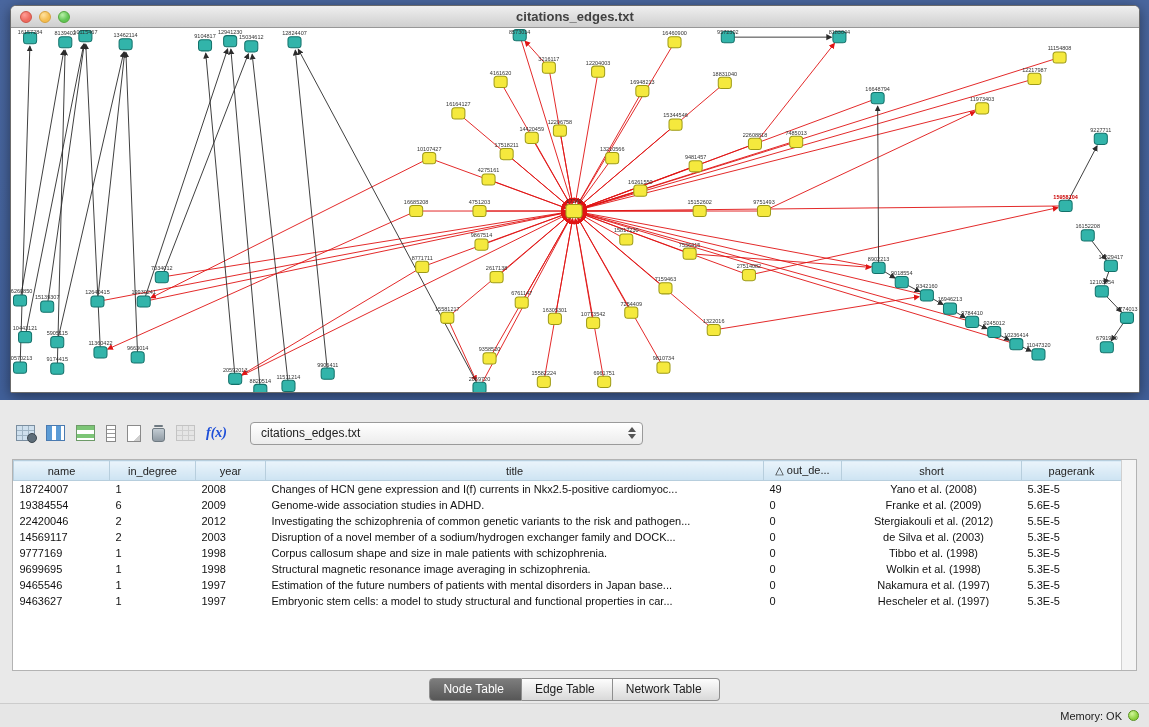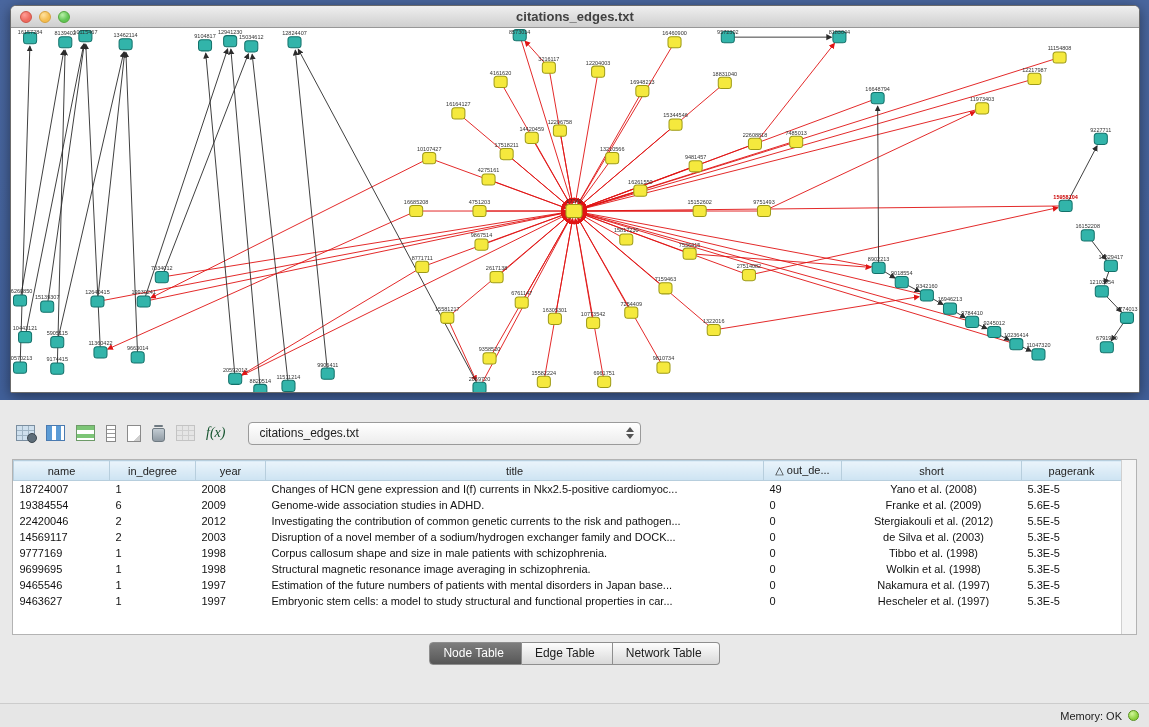--- a/index.html
+++ b/index.html
@@ -61,33 +61,33 @@
       repeating-linear-gradient(to bottom, #fff 0 3px, #999 3px 4px); }
   .new-table-icon { width:14px; height:17px; border:1px solid #8a8a8a; background:
       linear-gradient(135deg, #fff 75%, #cfcfcf 75%); }
   .delete-table-icon { width:13px; height:14px; margin-top:3px; border:1px solid #6f7a82;
       border-radius:2px 2px 3px 3px; background:linear-gradient(#c3ccd3,#8f9aa3); }
   .delete-table-icon::before { content:""; position:absolute; top:-4px; left:1px; width:9px; height:2px;
       background:#6f7a82; border-radius:1px; }
   .import-table-icon { width:19px; height:16px; border:1px solid #a5a5a5; opacity:.55; background:
       repeating-linear-gradient(to right, transparent 0 5px, #b9b9b9 5px 6px),
       repeating-linear-gradient(to bottom, #e3e3e3 0 4px, #b9b9b9 4px 5px); }
-  .function-builder-icon { font-family:"Liberation Serif", serif; font-style:italic; font-weight:normal;
-      font-size:14px; color:#14532d; width:auto; }
+  .function-builder-icon { font-family:"Liberation Serif", serif; font-style:italic; font-weight:bold;
+      font-size:14px; color:#1d4ed8; width:auto; }
 
   .combo { margin-left:12px; width:393px; height:23px; border:1px solid #9a9a9a; border-radius:4px;
     background:linear-gradient(#ffffff,#ececec); display:flex; align-items:center; padding-left:10px;
     font-size:12px; position:relative; }
   .combo-arrows { position:absolute; right:6px; top:4px; display:flex; flex-direction:column; gap:2px; }
   .combo-arrows .up { width:0; height:0; border-left:4px solid transparent; border-right:4px solid transparent;
     border-bottom:5px solid #555; }
   .combo-arrows .down { width:0; height:0; border-left:4px solid transparent; border-right:4px solid transparent;
     border-top:5px solid #555; }
 
-  .table-wrap { margin:13px 12px 0 12px; background:#fff; border:1px solid #b3b3b3; height:176px;
+  .table-wrap { margin:13px 12px 0 12px; background:#fff; border:1px solid #b3b3b3; height:212px;
     position:relative; overflow:hidden; }
   .vscroll { position:absolute; top:0; right:0; width:15px; height:100%; background:#f4f4f4;
     border-left:1px solid #d0d0d0; }
   table { border-collapse:collapse; table-layout:fixed; width:1108px; font-size:11px; }
   thead th { background:linear-gradient(#eaf4fb,#cde3f2); border:1px solid #b7cedd; height:20px;
     font-weight:normal; text-align:center; padding:0 2px; overflow:hidden; white-space:nowrap; }
   tbody td { height:16px; padding:0 2px 0 6px; white-space:nowrap; overflow:hidden; color:#111; }
   tbody td:nth-child(6) { text-align:center; }
 
   .tabs { display:flex; justify-content:center; margin-top:7px; }
@@ -459,21 +459,21 @@
             <td>2009</td>
             <td>Genome-wide association studies in ADHD.</td>
             <td>0</td>
             <td>Franke et al. (2009)</td>
             <td>5.6E-5</td>
           </tr>
           <tr>
             <td>22420046</td>
             <td>2</td>
             <td>2012</td>
-            <td>Investigating the contribution of common genetic currents to the risk and pathogen...</td>
+            <td>Investigating the schizophrenia of common genetic variants to the risk and pathogen...</td>
             <td>0</td>
             <td>Stergiakouli et al. (2012)</td>
             <td>5.5E-5</td>
           </tr>
           <tr>
             <td>14569117</td>
             <td>2</td>
             <td>2003</td>
             <td>Disruption of a novel member of a sodium/hydrogen exchanger family and DOCK...</td>
             <td>0</td>

